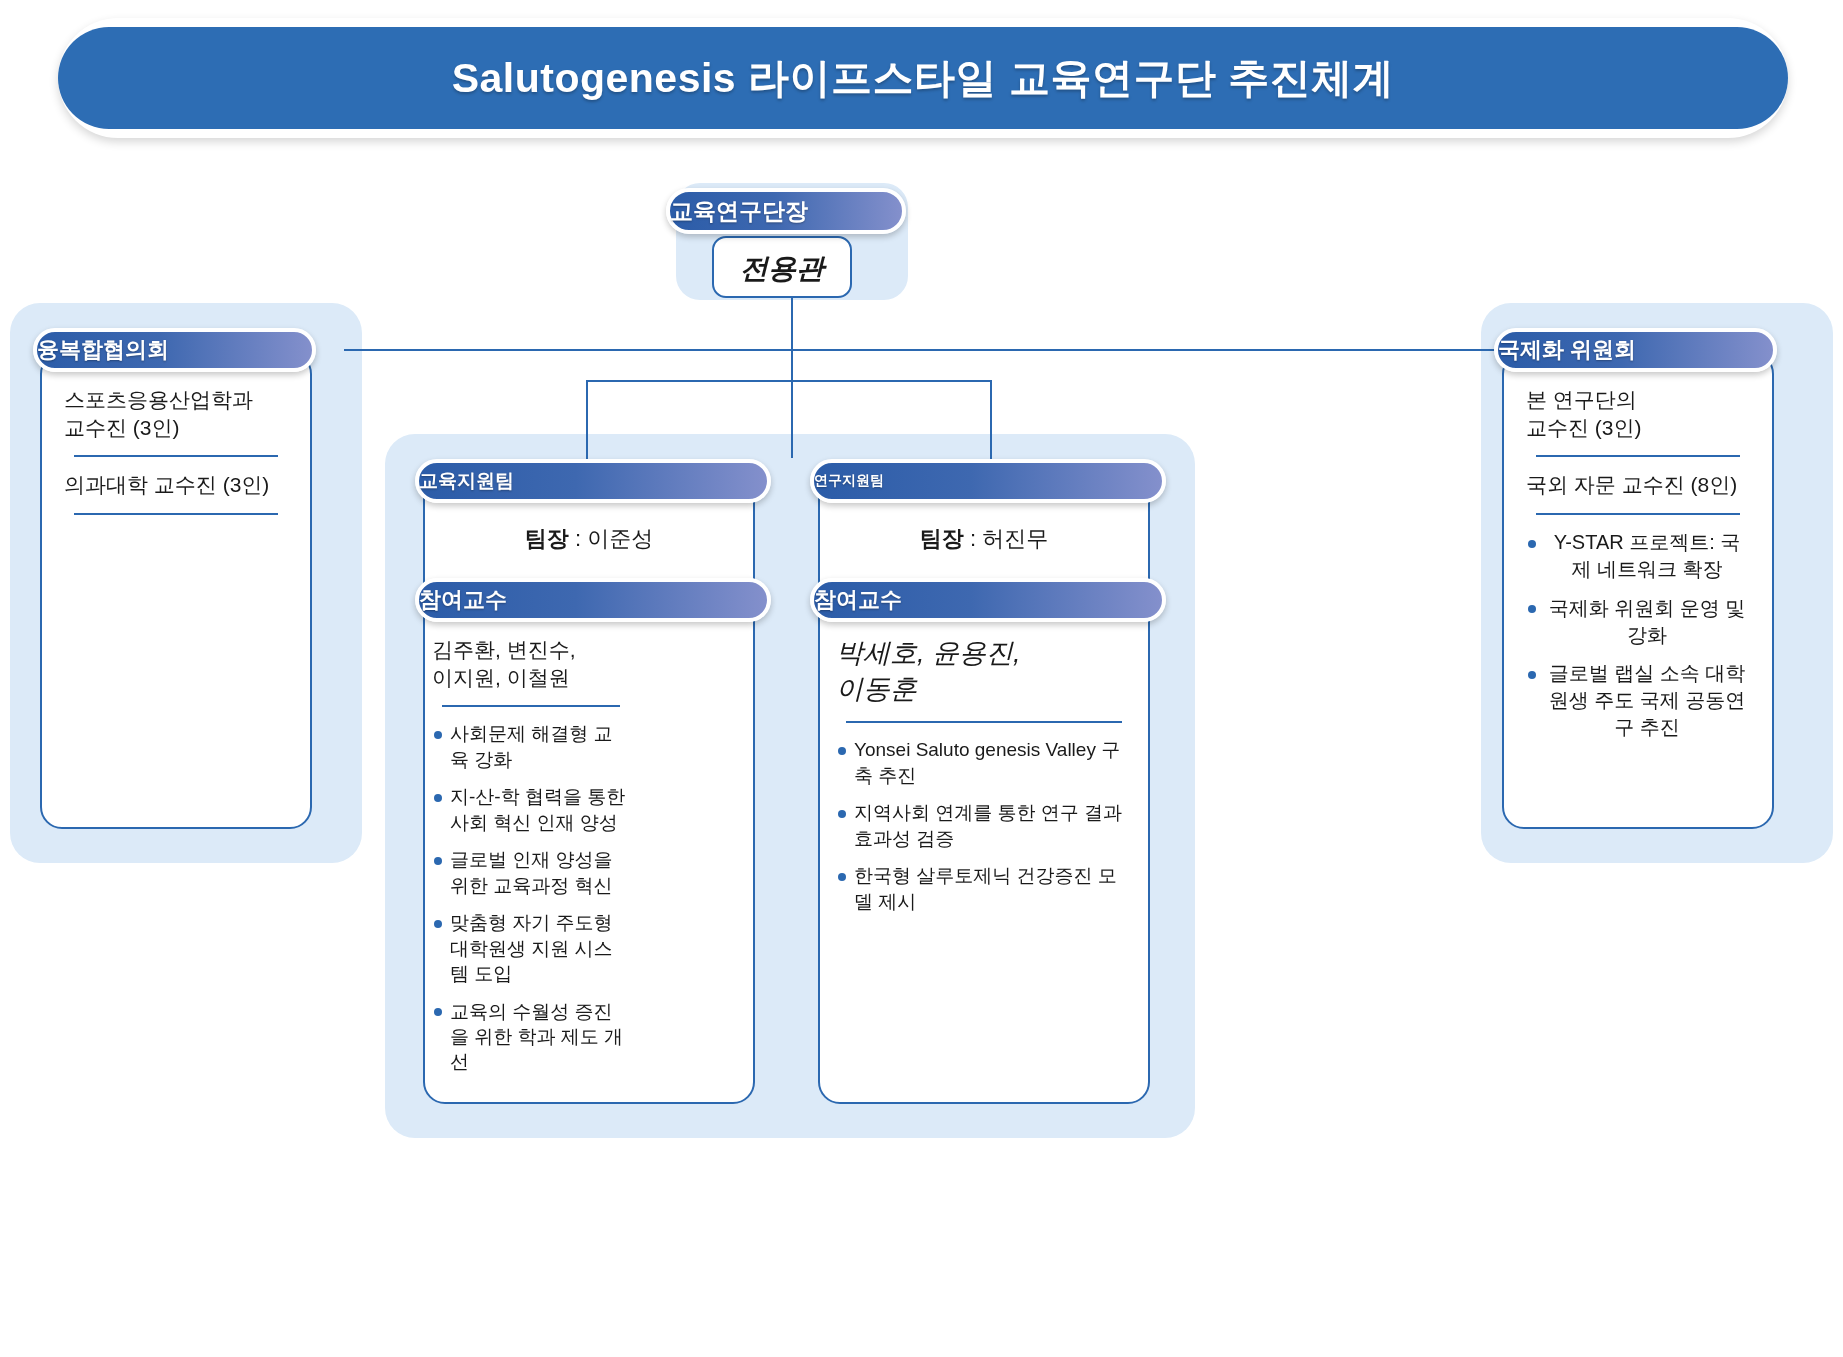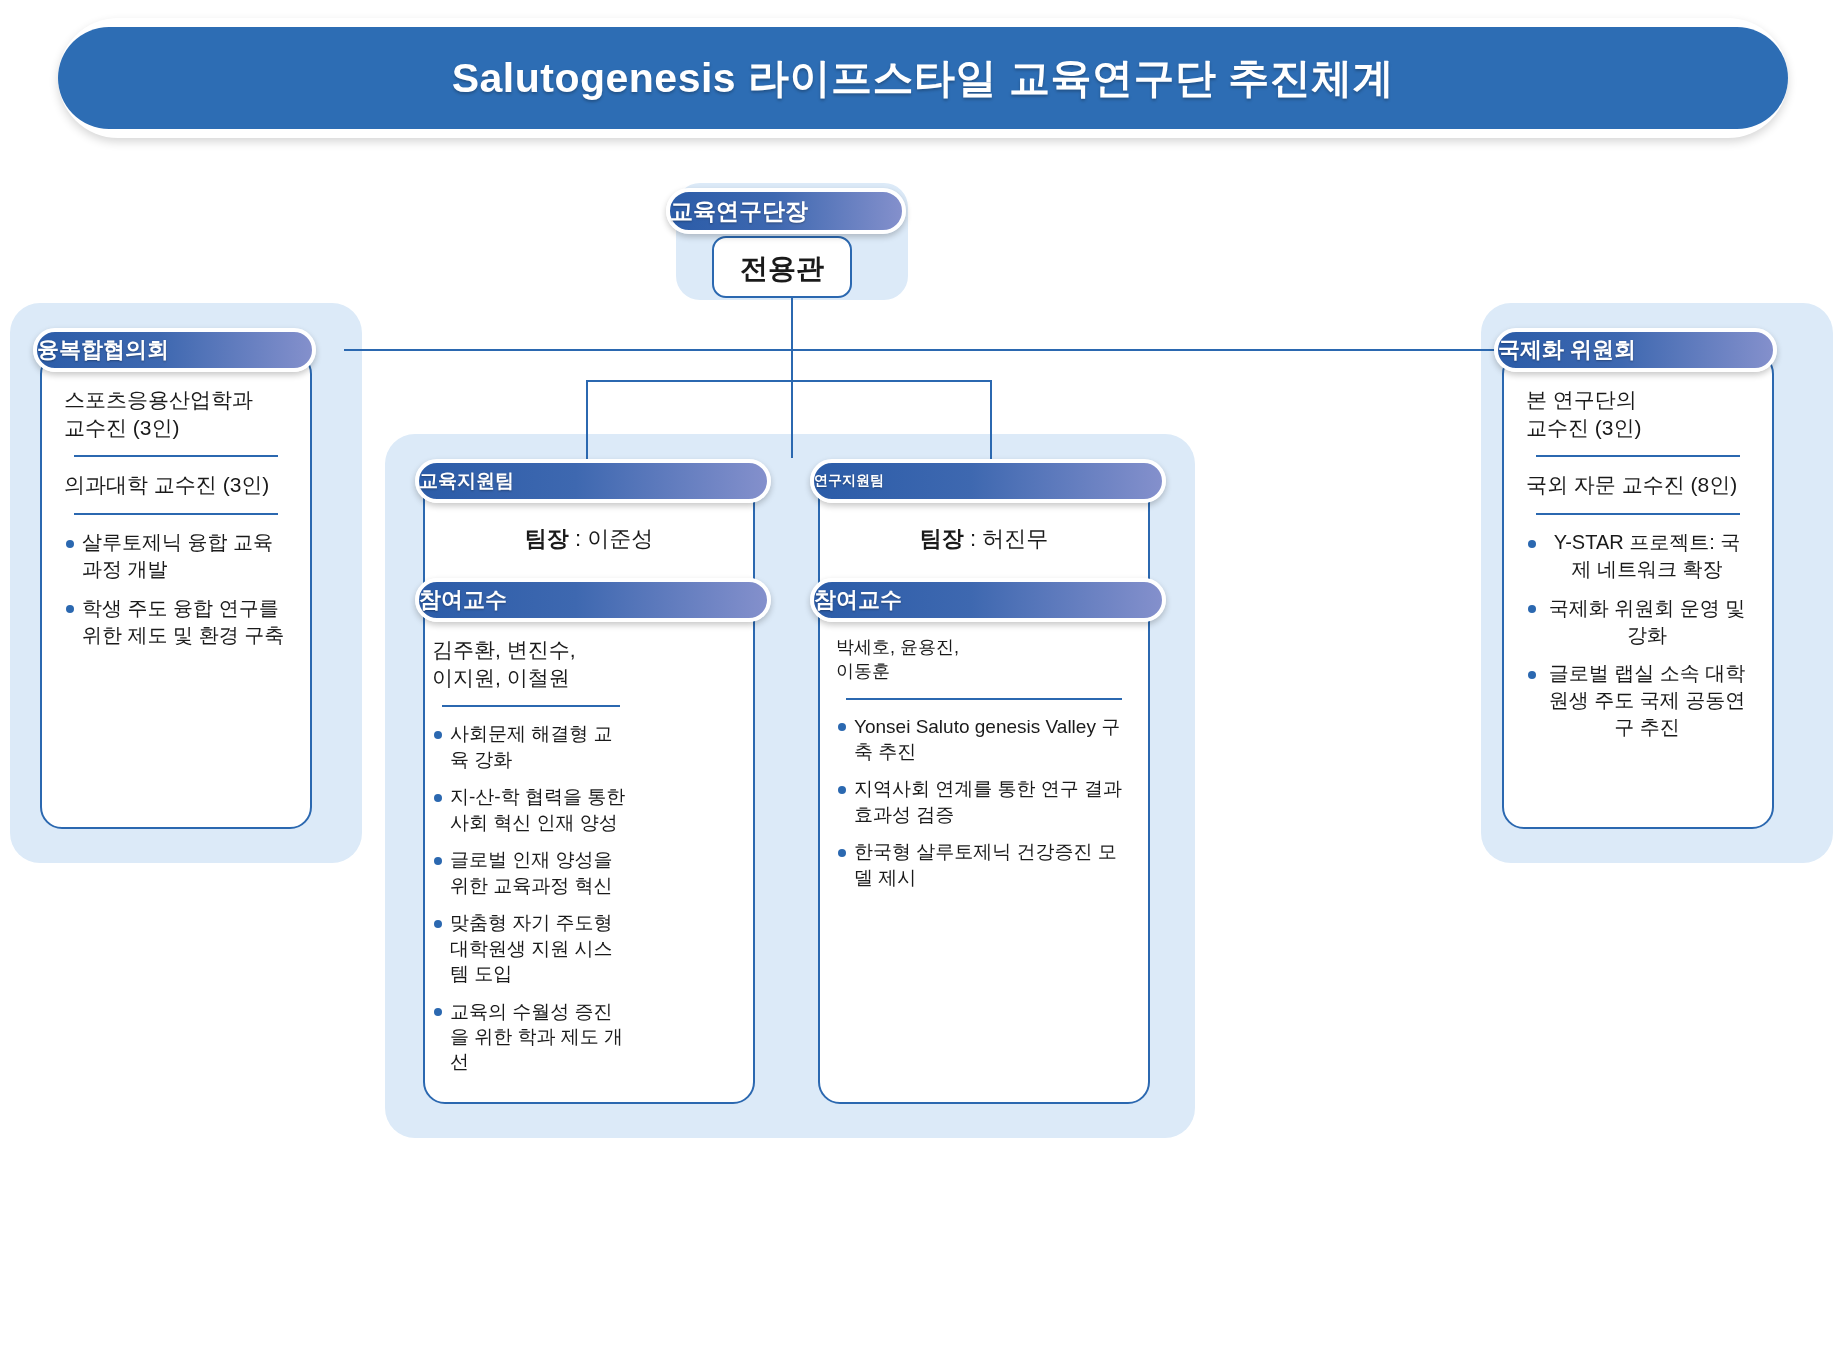--- a/index.html
+++ b/index.html
@@ -133,21 +133,21 @@
     background: #2b68b0;
     z-index: 2;
   }
   .line.h { height: 2px; }
   .line.v { width: 2px; }
 
   
   #director-well { left: 676px; top: 183px; width: 232px; height: 117px; border-radius: 24px; }
   #director-pill { left: 666px; top: 188px; width: 240px; height: 46px; }
   #director-pill span { font-size: 23px; }
-  #director-card { left: 712px; top: 236px; width: 140px; height: 62px; border-radius: 14px; }
+  #director-card { left: 712px; top: 236px; width: 140px; height: 62px; border-radius: 14px; font-style: italic; }
   #director-card .nm {
     font-size: 28px; font-weight: bold; text-align: center; line-height: 62px;
   }
 
   
   #left-well { left: 10px; top: 303px; width: 352px; height: 560px; }
   #left-pill { left: 33px; top: 328px; width: 283px; height: 44px; }
   #left-pill span { font-size: 22px; }
   #left-card { left: 40px; top: 352px; width: 272px; height: 477px; }
   #left-card .card-inner { padding-top: 32px; }
@@ -194,21 +194,21 @@
     display: flex; align-items: center; justify-content: center;
     font-size: 22px; z-index: 4;
   }
   #team2-leader b { font-weight: bold; }
   #team2-profpill { left: 810px; top: 578px; width: 356px; height: 44px; }
   #team2-profpill span { font-size: 22px; }
   #team2-body {
     position: absolute; left: 818px; top: 636px; width: 332px; z-index: 4;
     box-sizing: border-box; padding: 0 18px;
   }
-  #team2-body .center-text { font-size: 18px; }
+  #team2-body .center-text { font-size: 27px; font-style: italic; }
   #team2-body ul.bullets { font-size: 19px; }
 </style>
 </head>
 <body>
 
 <div id="canvas">
 
   <div class="title-shell"></div>
   <div class="title-bar">
     <div class="title-text">Salutogenesis 라이프스타일 교육연구단 추진체계</div>
@@ -230,24 +230,20 @@
     <div class="nm">전용관</div>
   </div>
 
   <div class="well" id="left-well"></div>
   <div class="card" id="left-card">
     <div class="card-inner">
       <div class="center-text prewrap">스포츠응용산업학과<br>교수진 (3인)</div>
       <div class="sep"></div>
       <div class="center-text">의과대학 교수진 (3인)</div>
       <div class="sep"></div>
-      <ul class="bullets">
-          <li>살루토제닉 융합 교육 과정 개발</li>
-          <li>학생 주도 융합 연구를 위한 제도 및 환경 구축</li>
-        </ul>
     </div>
   </div>
   <div class="pill" id="left-pill">
     <span>융복합협의회</span>
   </div>
 
   <div class="well" id="right-well"></div>
   <div class="card" id="right-card">
     <div class="card-inner">
       <div class="center-text prewrap">본 연구단의<br>교수진 (3인)</div>

